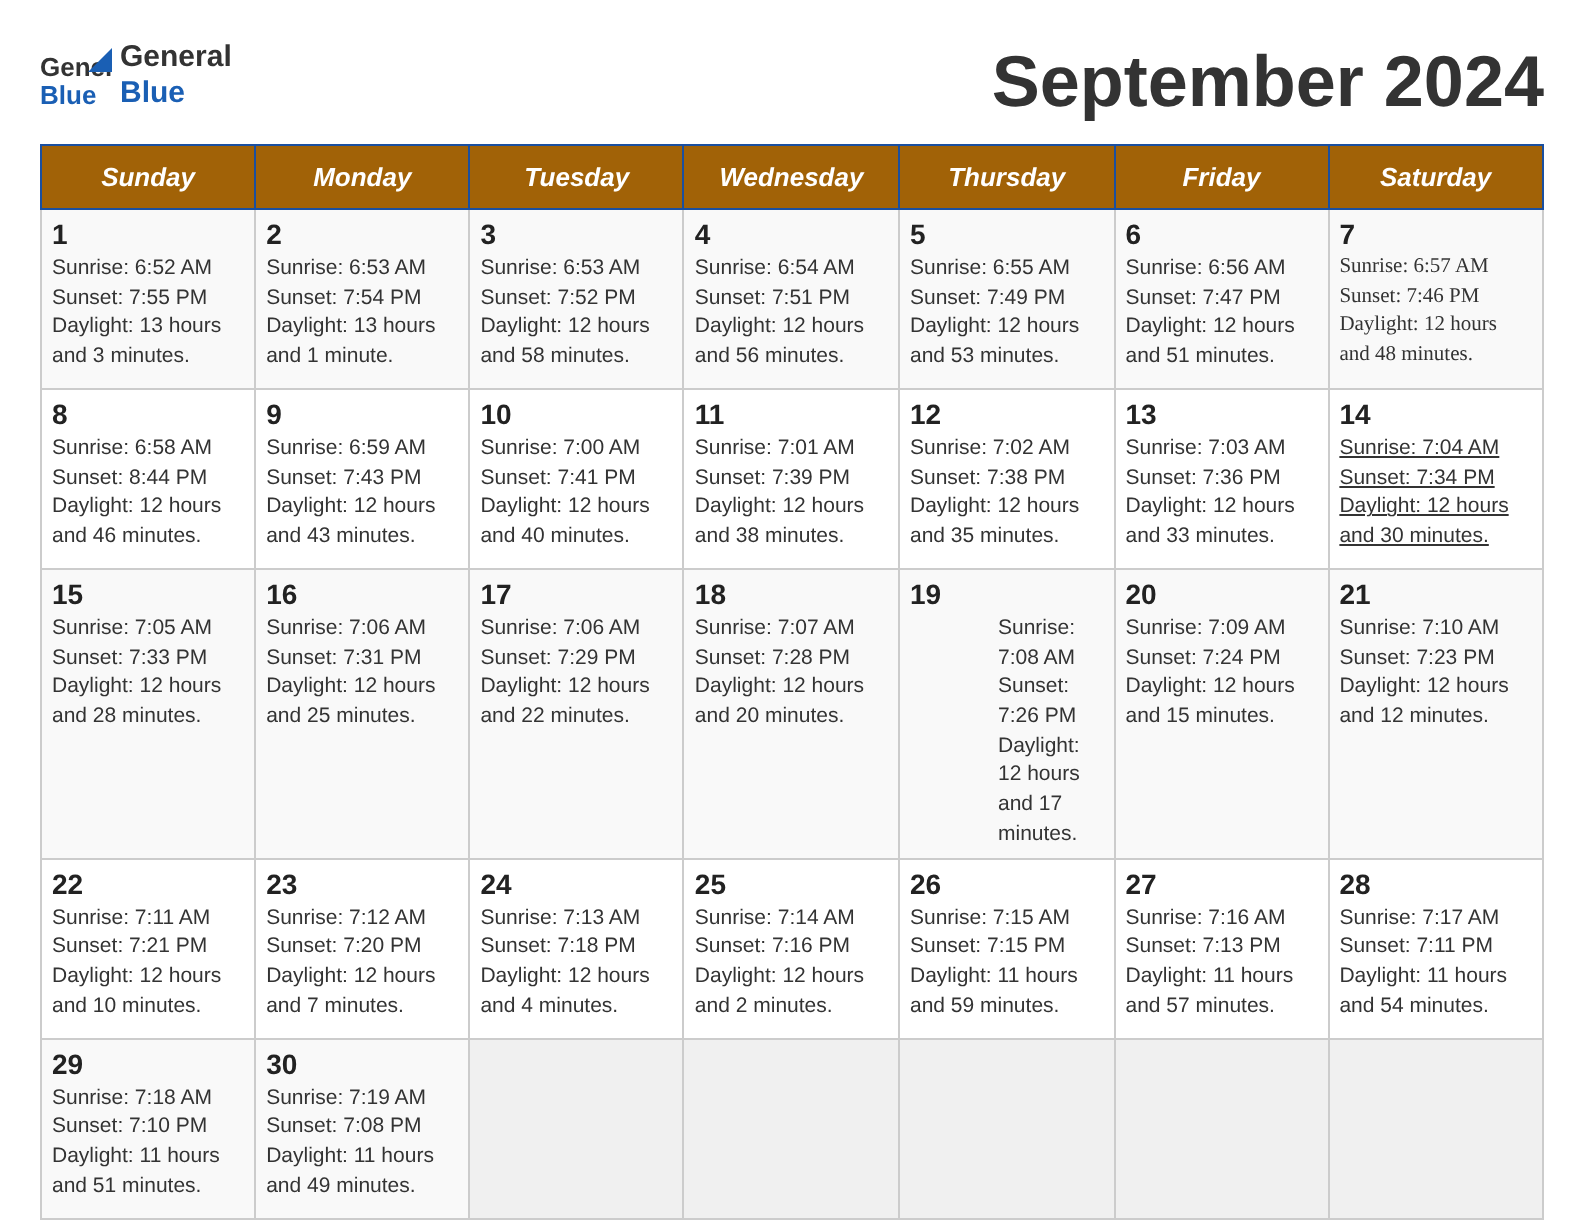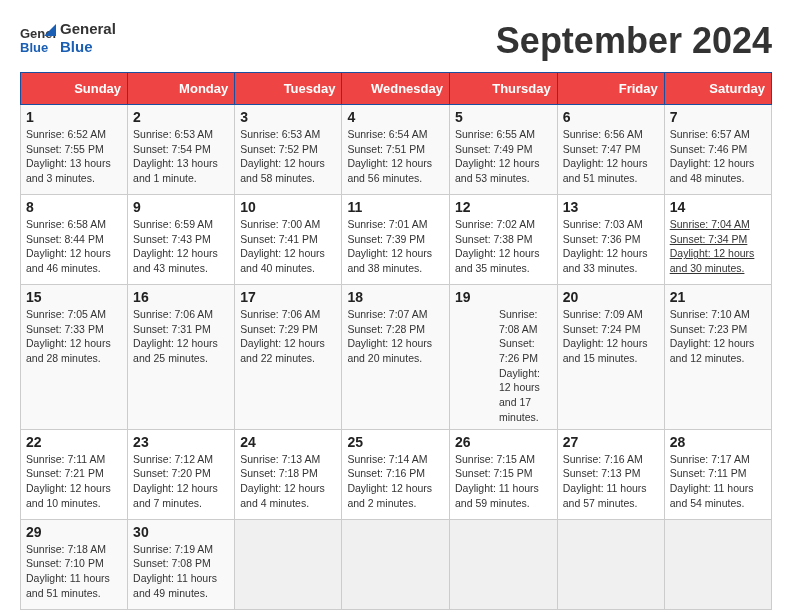--- a/index.html
+++ b/index.html
@@ -36,27 +36,28 @@
     .location {
       font-size: 16px;
       color: #555;
     }
     table {
       width: 100%;
       border-collapse: collapse;
       font-size: 11px;
     }
     thead th {
-      background-color: #ef4444;
+      background-color: #a16207;
       color: #fff;
       padding: 8px 6px;
-      text-align: right;
+      text-align: center;
       font-size: 13px;
       font-weight: bold;
       border: 1px solid #1a4fa0;
+      font-style: italic;
     }
     tbody td {
       border: 1px solid #ccc;
       vertical-align: top;
       padding: 4px 5px;
       width: 108px;
       min-height: 80px;
       height: 90px;
       background: #fff;
     }
@@ -150,21 +151,21 @@
         </td>
         <td>
           <span class="day-num">6</span>
           <div class="day-info" style="white-space: pre-line;">Sunrise: 6:56 AM
 Sunset: 7:47 PM
 Daylight: 12 hours
 and 51 minutes.</div>
         </td>
         <td>
           <span class="day-num">7</span>
-          <div class="day-info" style="white-space: pre-line;">Sunrise: 6:57 AM
+          <div class="day-info" style="white-space: pre-line; font-family: Liberation Serif, serif;">Sunrise: 6:57 AM
 Sunset: 7:46 PM
 Daylight: 12 hours
 and 48 minutes.</div>
         </td>
       </tr>
       <tr>
         <td>
           <span class="day-num">8</span>
           <div class="day-info" style="white-space: pre-line;">Sunrise: 6:58 AM
 Sunset: 8:44 PM

